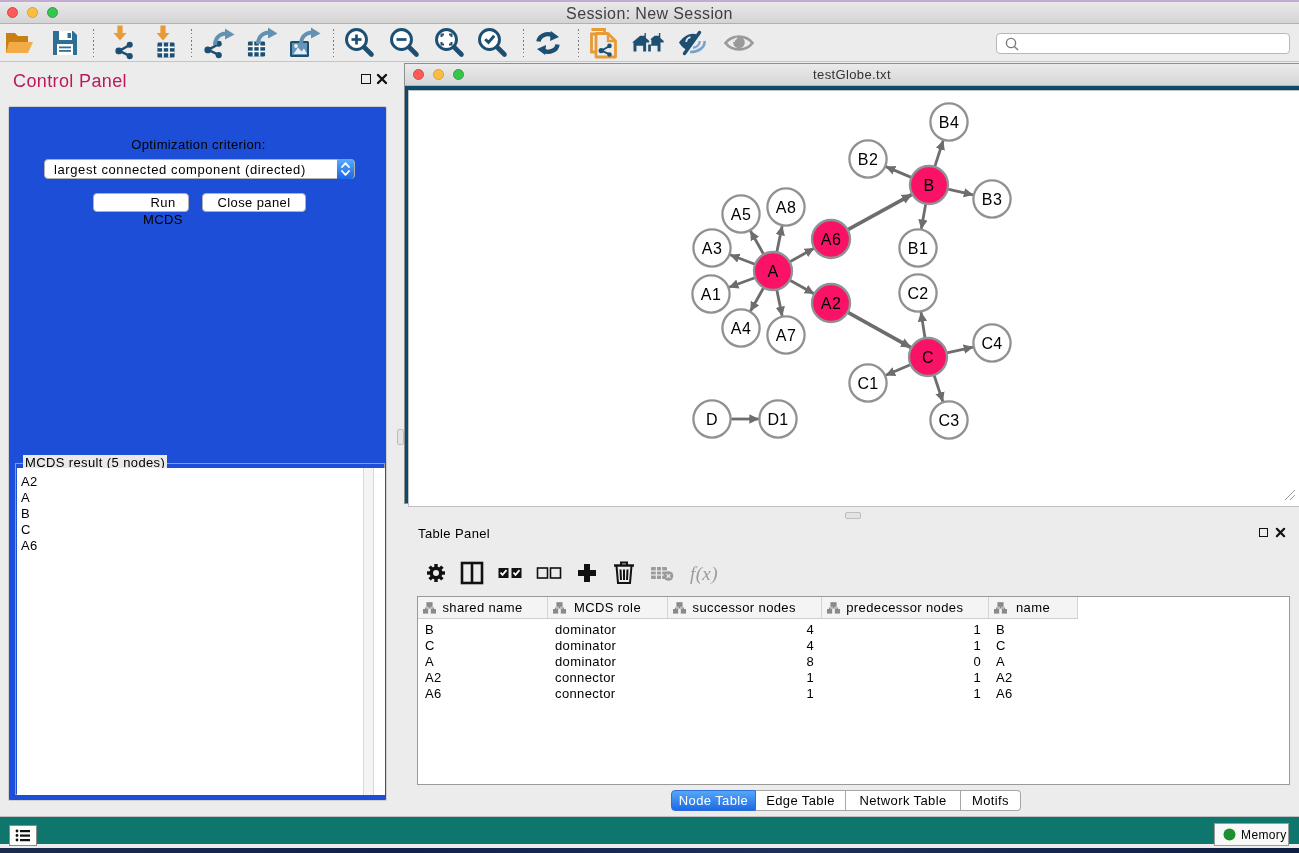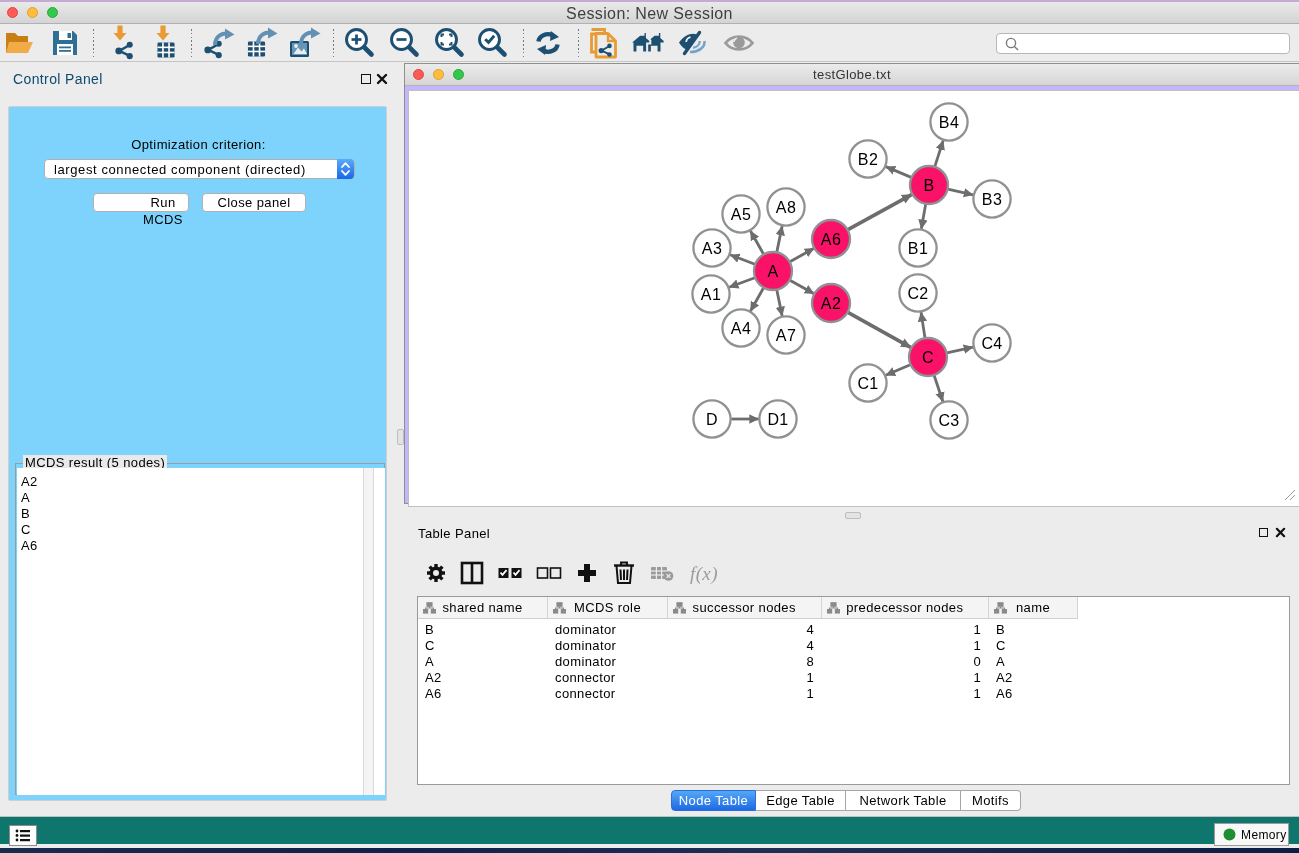--- a/index.html
+++ b/index.html
@@ -15,48 +15,48 @@
   .tl { width:11px; height:11px; border-radius:50%; position:absolute; top:5px; }
 
   
   #toolbar { left:0; top:25px; width:1299px; height:37px; background:#ececec; border-bottom:1px solid #c6c6c6; }
   .tsep { position:absolute; top:4px; height:28px; width:1px; background:repeating-linear-gradient(#787878 0 1.5px, transparent 1.5px 3.8px); }
   #searchbox { position:absolute; left:996px; top:8px; width:294px; height:21px; background:#fff;
     border:1px solid #b8b8b8; border-radius:4px; }
 
   
   #cp { left:0; top:62px; width:391px; height:754px; background:#ececec; }
-  #cp-title { position:absolute; left:13px; top:9px; font-size:14px; color:#0c4a6e; }
+  #cp-title { position:absolute; left:13px; top:9px; font-size:18px; color:#be185d; }
   .floatbtn { position:absolute; width:10px; height:10px; border:1.6px solid #111; background:transparent; }
   #cp-tabs { position:absolute; left:77px; top:33px; height:21px; z-index:5; }
   .seg { float:left; height:21px; line-height:20px; text-align:center; font-size:13px;
          background:#fff; border:1px solid #a6a6a6; border-left:none; color:#000; }
   .seg.first { border-left:1px solid #a6a6a6; border-radius:4px 0 0 4px; }
   .seg.last { border-radius:0 4px 4px 0; }
   .seg.sel { background:linear-gradient(#55a7f7,#1d6ae5); color:#fff; border-color:#2a6fd8; }
   #cp-panel { position:absolute; left:8px; top:44px; width:379px; height:695px;
-    background:#7dd3fc; border:1px solid #cfcfcf; border-radius:2px; }
+    background:#1d4ed8; border:1px solid #cfcfcf; border-radius:2px; }
   #opt-label { position:absolute; left:0; top:30px; width:379px; text-align:center; font-size:13px; }
   #dropdown { position:absolute; left:35px; top:52px; width:311px; height:20px; background:#fff;
     border:1px solid #b0b0b0; border-radius:4px; }
   #dropdown .dtext { position:absolute; left:9px; top:2px; font-size:13px; letter-spacing:0.6px; }
   #dstep { position:absolute; right:0px; top:-1px; width:17px; height:20px;
     background:linear-gradient(#5babf8,#1c66e8); border-radius:0 4px 4px 0; }
   .btn { position:absolute; height:19px; background:#fff; border:1px solid #b0b0b0; border-radius:4px;
     font-size:13px; text-align:center; line-height:17px; }
   #fieldset { position:absolute; left:6px; top:356px; width:370px; height:332px; border:1px solid #9c9c9c; }
   #fieldset legend.lg { position:absolute; top:-9px; left:7px; background:#e9e9e9; padding:0 2px;
      font-size:13px;text-align:right; }
   #listbox { position:absolute; left:1px; top:4px; width:368px; height:327px; background:#fff; padding-top:6px; }
   #listbox .scroll { position:absolute; right:11px; top:0; width:11px; height:327px; background:#f4f4f4;
      border-left:1px solid #d9d9d9; border-right:1px solid #d9d9d9; }
   #listbox .item { font-size:13px; padding-left:4px; height:16px; line-height:16px; }
 
   
-  #netwin { left:404px; top:63px; width:895px; height:441px; background:#c4b5fd;
+  #netwin { left:404px; top:63px; width:895px; height:441px; background:#0c4a6e;
     border:1px solid #8f8f8f; border-right:none;padding-left:8px; }
   #netwin #nw-titlebar { position:absolute; left:0; top:0; width:100%; height:22px;
     background:linear-gradient(#ebebeb,#d6d6d6); border-bottom:1px solid #b4b4b4; }
   #nw-titlebar .title { width:100%; text-align:center; font-size:13px; color:#333; margin-top:3px; }
   #nw-canvas { position:absolute; left:3px; top:26px; width:892px; height:417px; background:#fff;
     border:1px solid #c0c0c0; border-right:none; }
 
   
   #tp { left:404px; top:520px; width:895px; height:292px; background:#ececec; }
   #tp-title { position:absolute; left:14px; top:6px; font-size:13px; }

